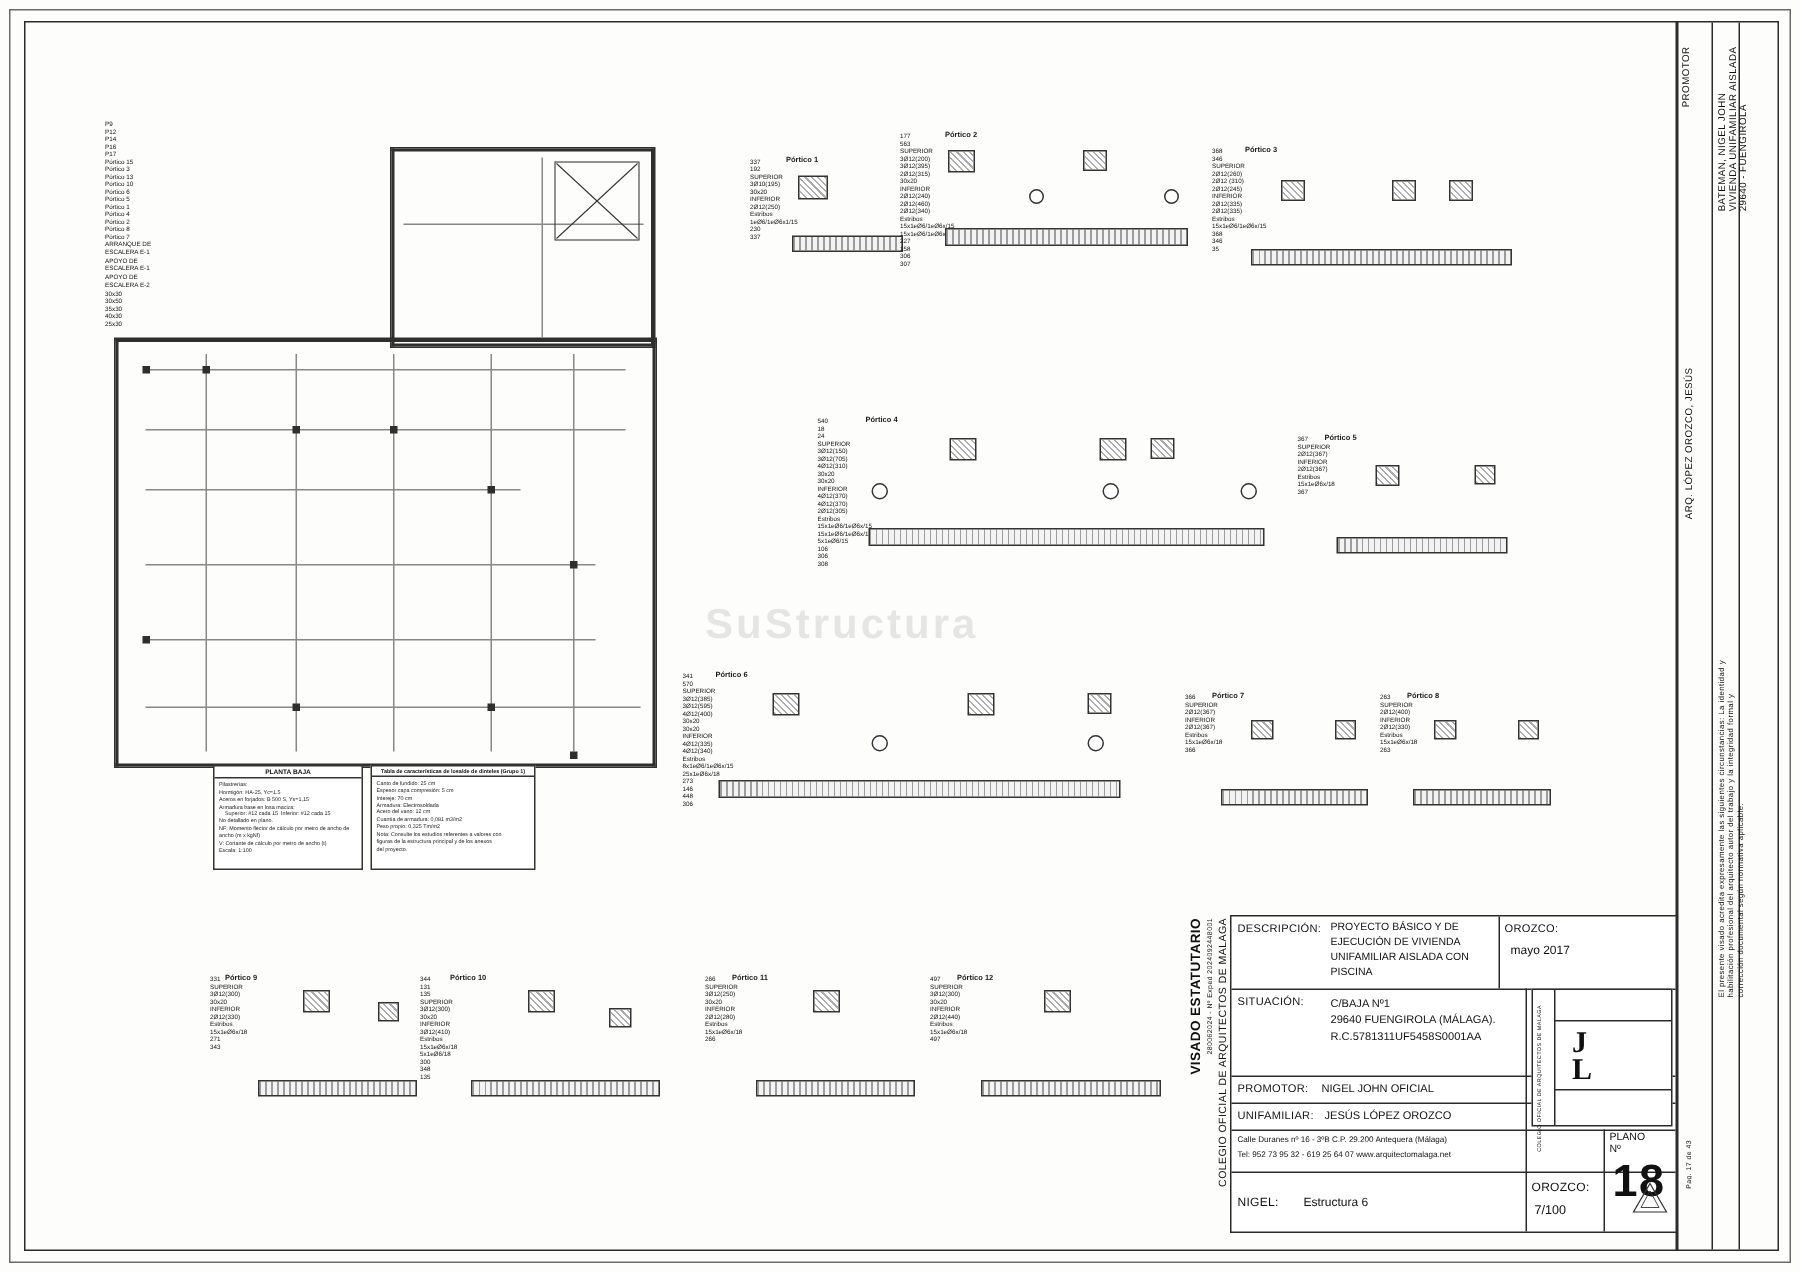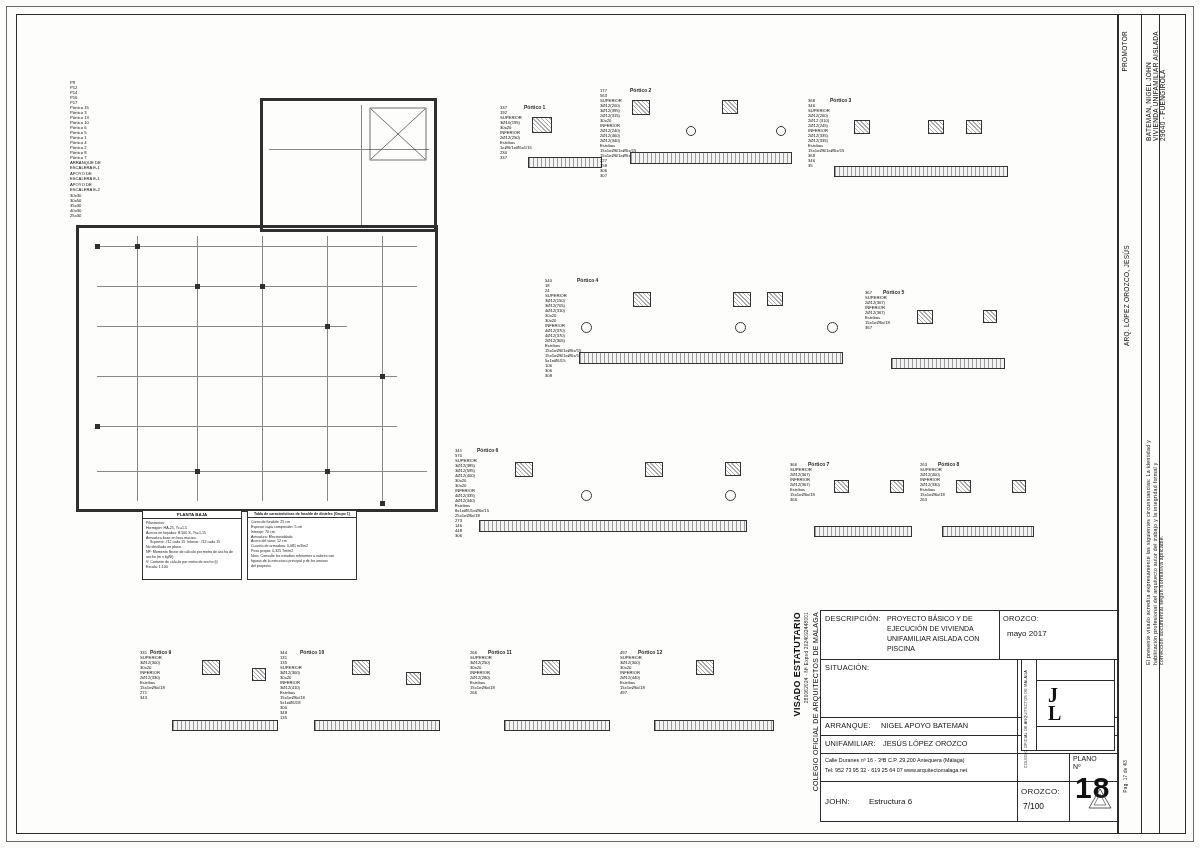--- a/index.html
+++ b/index.html
@@ -40,20 +40,21 @@
   .wmark{position:absolute;left:470px;top:400px;font-size:28px;color:rgba(120,120,130,.18);font-weight:bold;letter-spacing:2px;}
   .stamp{position:absolute;border:1px solid #555;}
 </style>
 </head>
 <body>
 
 <div class="sheet">
   <div class="border-outer"></div>
   <div class="border-inner"></div>
 
+  <div class="wmark">SuStructura</div>
 
   <div class="rightstrip">
     <div class="vline" style="left:22px;top:0;height:818px;"></div>
     <div class="vline" style="left:40px;top:0;height:818px;"></div>
     <div class="vtext" style="left:2px;top:16px;font-size:6.5px;">PROMOTOR</div>
     <div class="vtext" style="left:26px;top:16px;font-size:6.5px;white-space:pre;">BATEMAN, NIGEL JOHN
 VIVIENDA UNIFAMILIAR AISLADA
 29640 - FUENGIROLA</div>
     <div class="vtext" style="left:4px;top:230px;font-size:6.5px;">ARQ. LÓPEZ OROZCO, JESÚS</div>
     <div class="vtext small" style="left:26px;top:420px;width:32px;white-space:normal;height:230px;">El presente visado acredita expresamente las siguientes circunstancias: La identidad y habilitación profesional del arquitecto autor del trabajo y la integridad formal y corrección documental según normativa aplicable.</div>
@@ -476,31 +477,34 @@
     <div class="vline" style="left:196px;top:142px;height:68px;"></div>
     <div class="vline" style="left:196px;top:48px;height:94px;"></div>
     <div class="vline" style="left:248px;top:142px;height:68px;"></div>
 
     <div class="cell lab" style="left:4px;top:3px;font-size:7.4px;">DESCRIPCIÓN:</div>
     <div class="cell" style="left:66px;top:3px;width:110px;font-size:7px;line-height:1.45;">PROYECTO BÁSICO Y DE EJECUCIÓN DE VIVIENDA UNIFAMILIAR AISLADA CON PISCINA</div>
     <div class="cell lab" style="left:182px;top:3px;font-size:7.4px;">OROZCO:</div>
     <div class="cell" style="left:186px;top:18px;font-size:8px;">mayo  2017</div>
 
     <div class="cell lab" style="left:4px;top:52px;font-size:7.4px;">SITUACIÓN:</div>
-
-    <div class="cell lab" style="left:4px;top:110px;font-size:7.4px;">ARRANQUE:</div>
-    <div class="cell" style="left:60px;top:110px;font-size:7.4px;">NIGEL APOYO BATEMAN</div>
+    <div class="cell" style="left:66px;top:52px;width:124px;font-size:7.4px;line-height:1.5;white-space:pre-line;">C/BAJA Nº1
+29640 FUENGIROLA (MÁLAGA).
+R.C.5781311UF5458S0001AA</div>
+
+    <div class="cell lab" style="left:4px;top:110px;font-size:7.4px;">PROMOTOR:</div>
+    <div class="cell" style="left:60px;top:110px;font-size:7.4px;">NIGEL JOHN OFICIAL</div>
 
     <div class="cell lab" style="left:4px;top:128px;font-size:7.4px;">UNIFAMILIAR:</div>
     <div class="cell" style="left:62px;top:128px;font-size:7.4px;">JESÚS LÓPEZ OROZCO</div>
 
     <div class="cell" style="left:4px;top:146px;font-size:5.4px;">Calle Duranes nº 16 - 3ºB      C.P. 29.200      Antequera (Málaga)</div>
     <div class="cell" style="left:4px;top:156px;font-size:5.4px;">Tel: 952 73 95 32 - 619 25 64 07 www.arquitectomalaga.net</div>
 
-    <div class="cell lab" style="left:4px;top:186px;font-size:8px;">JOHN:</div>
+    <div class="cell lab" style="left:4px;top:186px;font-size:8px;">NIGEL:</div>
     <div class="cell" style="left:48px;top:186px;font-size:8px;">Estructura 6</div>
 
     <div class="cell lab" style="left:200px;top:176px;font-size:8px;">OROZCO:</div>
     <div class="cell" style="left:202px;top:190px;font-size:8.4px;">7/100</div>
 
     <div class="cell" style="left:252px;top:144px;font-size:7px;white-space:pre-line;line-height:1.1;">PLANO
 Nº</div>
     <div class="cell big" style="left:254px;top:160px;">18</div>
 
     <div class="logo" style="left:200px;top:48px;width:92px;height:90px;">

